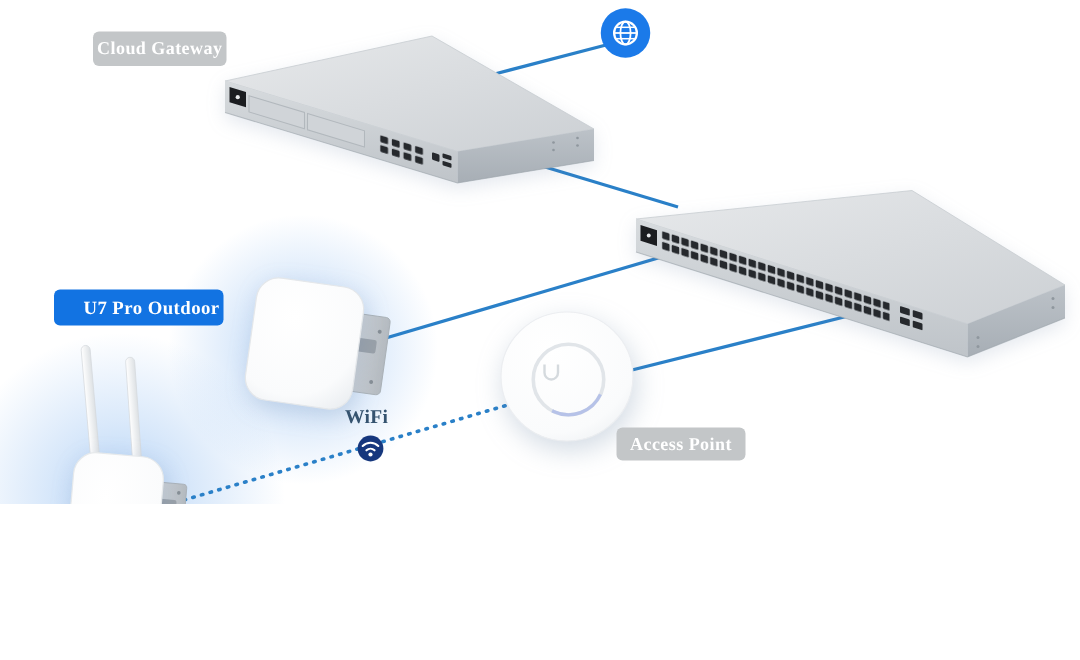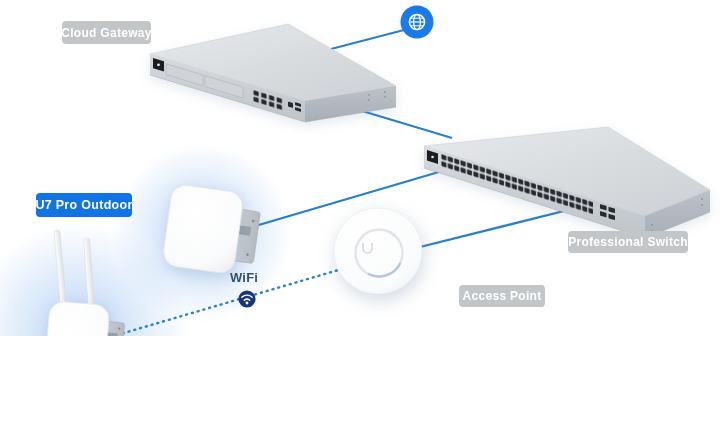--- a/index.html
+++ b/index.html
@@ -7,34 +7,34 @@
     --globe-blue:#1b7ae9;
     --line-blue:#2a80c8;
     --badge-gray:#c3c6c8;
     --badge-text:#ffffff;
     --wifi-navy:#16377d;
     --wifi-label-color:#35536f;
   }
   html,body{margin:0;padding:0;background:#fff;}
   .stage{
     position:relative;width:720px;height:336px;background:#ffffff;overflow:hidden;
-    font-family:Liberation Sans, sans-serif;
+    font-family:Liberation Serif, serif;
   }
   .stage svg{position:absolute;left:0;top:0;}
   .badge{
     position:absolute;display:flex;align-items:center;justify-content:center;
     color:var(--badge-text);font-size:12px;font-weight:600;letter-spacing:.3px;
     border-radius:4px;white-space:nowrap;
   }
   .badge-gray{background:var(--badge-gray);}
-  .badge-blue{background:var(--accent-blue);}
+  .badge-blue{background:var(--accent-blue);padding-left:17px;}
   .badge-cloud-gateway{left:62px;top:21px;width:89px;height:23px;}
   .badge-u7{left:36px;top:193px;width:96px;height:24px;font-size:12.5px;}
   .badge-pro-switch{left:568px;top:231px;width:120px;height:22px;}
-  .badge-access-point{left:411px;top:285px;width:86px;height:22px;margin-left:48px;}
+  .badge-access-point{left:411px;top:285px;width:86px;height:22px;}
   .wifi-label{
     position:absolute;left:230px;top:270px;width:36px;
     color:var(--wifi-label-color);font-size:13px;font-weight:700;letter-spacing:.2px;
   }
   .device{filter:drop-shadow(0 4px 6px rgba(110,135,165,.18));}
   .ap-device{filter:drop-shadow(2px 6px 9px rgba(110,135,165,.30));}
   .panel-device{filter:drop-shadow(2px 5px 7px rgba(110,140,180,.25));}
   .line-solid{stroke:var(--line-blue);stroke-width:2.2;fill:none;}
   .line-dotted{stroke:var(--line-blue);stroke-width:2.4;fill:none;
     stroke-dasharray:1 5;stroke-linecap:round;}
@@ -192,17 +192,16 @@
     <g>
       <circle class="wifi-bg" cx="247" cy="299" r="8.6"></circle>
       <path d="M241.8,297.3 a7.4,7.4 0 0 1 10.4,0" fill="none" stroke="#ffffff" stroke-width="1.4" stroke-linecap="round"></path>
       <path d="M244.3,300.2 a4.0,4.0 0 0 1 5.4,0" fill="none" stroke="#ffffff" stroke-width="1.4" stroke-linecap="round"></path>
       <circle cx="247" cy="303" r="1.4" fill="#ffffff"></circle>
     </g>
   </svg>
 
   <div class="badge badge-gray badge-cloud-gateway">Cloud Gateway</div>
   <div class="badge badge-blue badge-u7">U7 Pro Outdoor</div>
-  <div class="badge badge-gray badge-pro-switch">Professional Switch</div>
   <div class="badge badge-gray badge-access-point">Access Point</div>
   <div class="wifi-label">WiFi</div>
 
 </div>
 
 </body></html>

